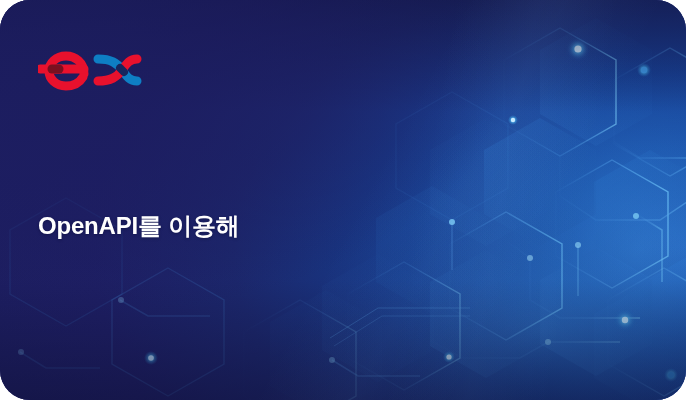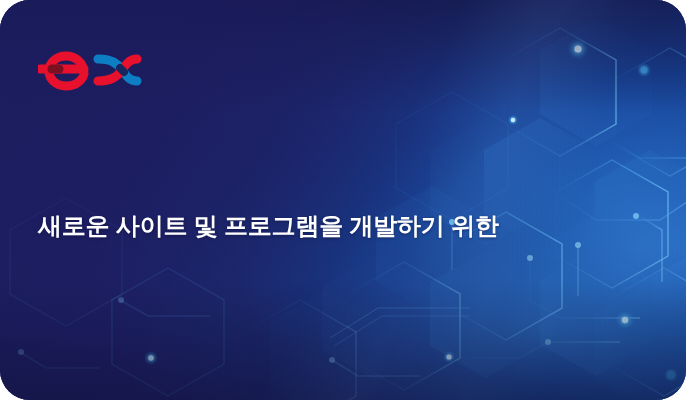--- a/index.html
+++ b/index.html
@@ -213,16 +213,16 @@
         <path d="M99 11 C 92 11, 89 15, 84 22 C 79 29, 73 33, 60 33" stroke="#e8112d" stroke-width="9"></path>
 
         <path d="M14 21 H 21" stroke="#7a1020" stroke-width="9"></path>
 
         <path d="M82 20 L 86 24" stroke="#16265e" stroke-width="8"></path>
       </g>
     </svg>
   </div>
 
   <div class="headline">
-    <div class="headline-line">새로운 사이트 및 프로그램을 개발하기 위한</div>
+    <div class="headline-line">OpenAPI를 이용해</div>
   </div>
 
 </div>
 
 </body></html>

